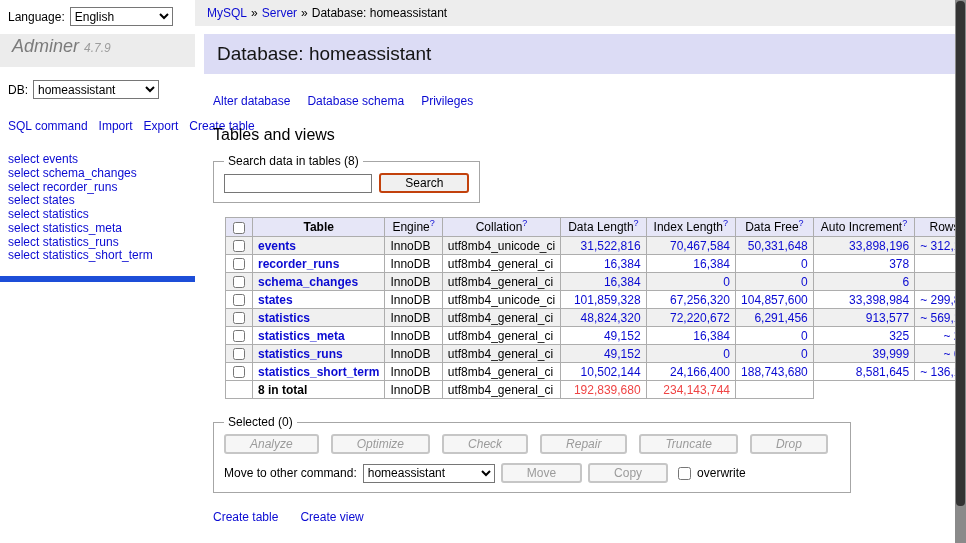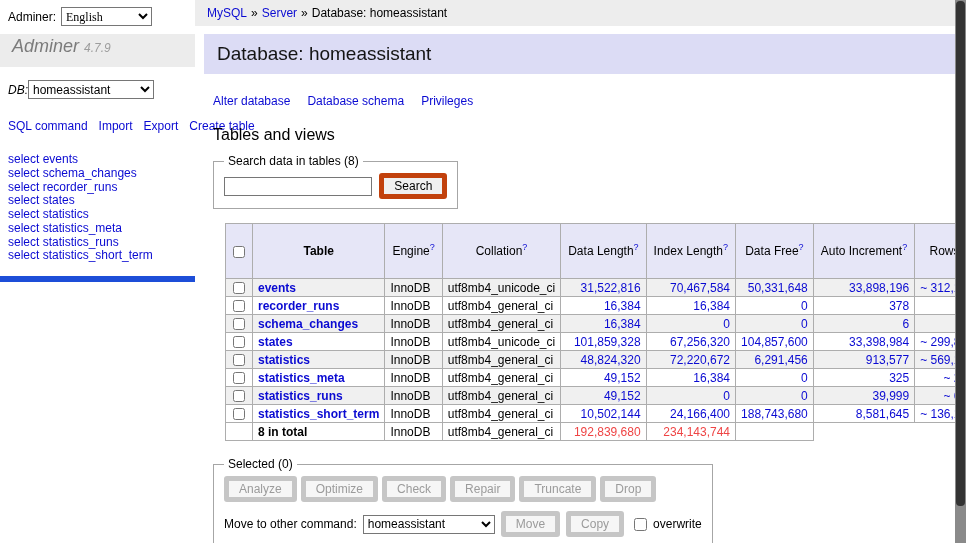--- a/index.html
+++ b/index.html
@@ -7,35 +7,35 @@
     --h1-bg:#ececec; --stripe:#f0f0f0; --border:#adadad;
   }
   *{box-sizing:border-box;}
   html,body{margin:0;padding:0;}
   body{
     width:966px;height:543px;overflow:hidden;position:relative;background:#fff;
     font-family:"Liberation Sans", sans-serif;font-size:12px;color:#000;
   }
   a{color:var(--link);text-decoration:none;cursor:pointer;}
   select{font-family:inherit;font-size:12px;border:1px solid #767676;background:#fff;height:19px;}
-  button{font-family:inherit;font-size:12px;border:5px solid #c2410c;background:#f0f0f0;padding:1px 10px;border-radius:3px;color:#000;}
+  button{font-family:inherit;font-size:12px;border:2px solid #c2410c;background:#f0f0f0;padding:1px 24px;border-radius:3px;color:#000;}
   button[disabled]{color:#9b9b9b;border-color:#c6c6c6;background:#f6f6f6;}
   input[type=text]{font-family:inherit;font-size:12px;border:1px solid #767676;height:19px;padding:1px 3px;}
 
   #layout{display:flex;width:966px;}
 
   
   #sidebar{flex:0 0 195px;width:195px;}
   .lang-row{margin:0;padding:7px 8px 8px;}
   .lang-row label{margin-right:5px;}
-  .lang-row select{width:91px;font-family:Liberation Serif, serif;}
+  .lang-row select{width:103px;}
   h1.logo-box{margin:0;background:var(--h1-bg);padding:2px 12px 10px;font-size:18px;font-weight:normal;font-style:italic;color:#7b7b7b;}
   h1.logo-box .ver{font-size:12px;color:#9d9d9d;margin-left:5px;}
   .db-row{margin:0;padding:13px 8px 9px;}
-  .db-row label{font-style:italic;}
+  .db-row label{margin-right:5px;}
   .db-row select{width:126px;}
   .sb-actions{margin:0;padding:9px 8px 2px;width:172px;line-height:1.65;}
   .sb-actions a{margin-right:11px;white-space:nowrap;}
   .sb-tables{margin:9px 0 0;padding:5px 8px 13px;border-bottom:6px solid #1d4ed8;}
   .sb-tables a{display:block;line-height:1.06;padding:0.5px 0;white-space:nowrap;}
 
   
   #main{flex:1 1 auto;position:relative;}
   .breadcrumb{background:var(--crumb-bg);padding:6px 12px;margin-right:61px;}
   .breadcrumb .sep{color:#000;margin:0 4px;}
@@ -44,53 +44,53 @@
   .db-actions{margin:20px 0 0;}
   .db-actions a{margin-right:17px;text-align:right;}
   h3{font-size:16px;font-weight:normal;margin:18px 0 10px;}
   fieldset{border:1px solid #a6a6a6;margin:0;padding:5px 10px 9px;display:inline-block;}
   legend{font-size:12px;padding:0 4px;}
   .search-fs input[type=text]{width:148px;vertical-align:middle;}
   .search-fs button{margin-left:4px;vertical-align:middle;}
 
   table.db{border-collapse:collapse;margin:14px 0 0 12px;font-size:12px;}
   .db td,.db th{border:1px solid var(--border);padding:1.5px 5px;line-height:14px;white-space:nowrap;}
-  .db thead th,.db thead td{background:var(--thead-bg);font-weight:normal;text-align:center;padding:20px 7px;}
+  .db thead th,.db thead td{background:var(--thead-bg);font-weight:normal;text-align:center;padding:2px 7px;}
   .db thead th.col-table{font-weight:bold;min-width:118px;}
   .db td.check{text-align:center;width:22px;}
   .db input[type=checkbox]{margin:0;vertical-align:middle;width:12px;height:12px;}
   .db tbody tr:nth-child(odd){background:var(--stripe);}
   .db th.tname{text-align:left;font-weight:bold;}
   .db th.tname a{color:var(--link);}
   .db td.num{text-align:right;color:var(--link);min-width:62px;}
   .db td.num a{color:var(--link);}
   .db tfoot td,.db tfoot th{background:#fff;}
   .db tfoot .black{color:#ef4444;text-align:right;}
   .db td.nb{border:none;background:#fff;}
   sup{font-size:9px;line-height:0;}
 
   .selected-fs{margin-top:16px;}
-  .btn-row button{margin-right:4px;}
+  .btn-row button{margin-right:12px;font-style:italic;}
   .move-row{margin-top:9px;display:flex;align-items:center;gap:6px;}
   .move-row select{width:132px;}
   .move-row label{display:flex;align-items:center;gap:3px;}
   .links-row{margin:17px 0 0;}
   .links-row a{margin-right:22px;}
 
   
   #scrollbar{position:absolute;top:0;right:0;width:11px;height:543px;background:#8a8a8a;}
   #scrollbar .thumb{position:absolute;top:1px;left:1px;right:1px;height:93%;background:#333;border-radius:4px;}
 </style>
 </head>
 <body>
 
 <div id="layout">
   <div id="sidebar">
     <p class="lang-row">
-      <label>Adminer:</label><select><option>English</option></select>
+      <label>Language:</label><select><option>English</option></select>
     </p>
     <h1 class="logo-box">
       <span>Adminer</span><span class="ver">4.7.9</span>
     </h1>
     <p class="db-row">
       <label>DB:</label><select><option>homeassistant</option></select>
     </p>
     <p class="sb-actions"><a href="#">SQL command</a><a href="#">Import</a><a href="#">Export</a><a href="#">Create table</a></p>
     <p class="sb-tables">
         <a href="#">select events</a>

